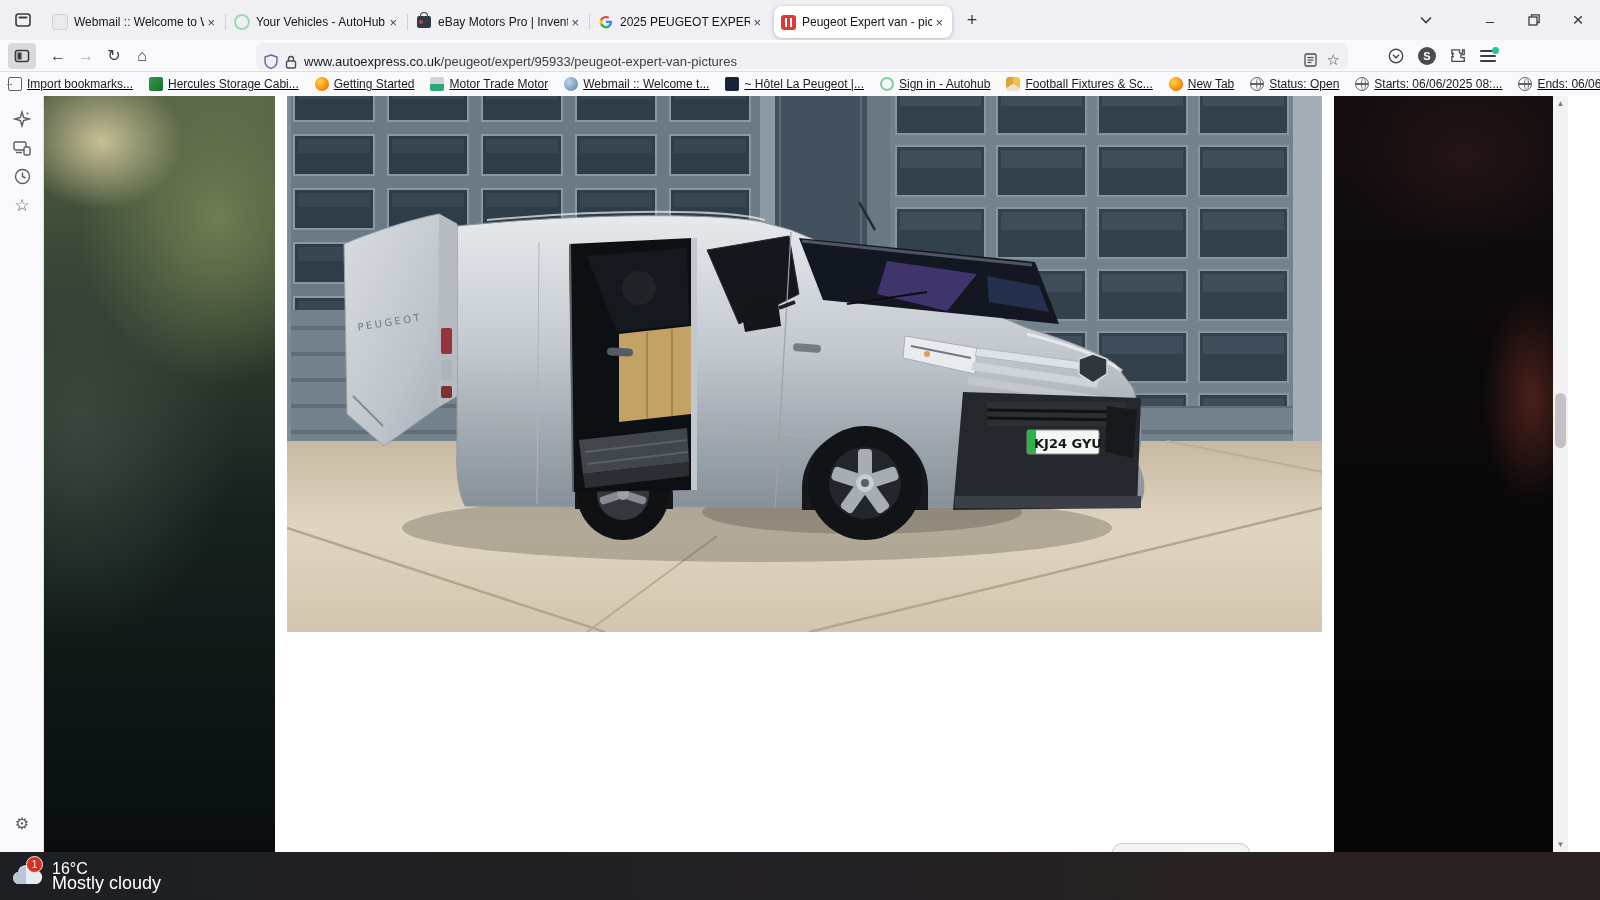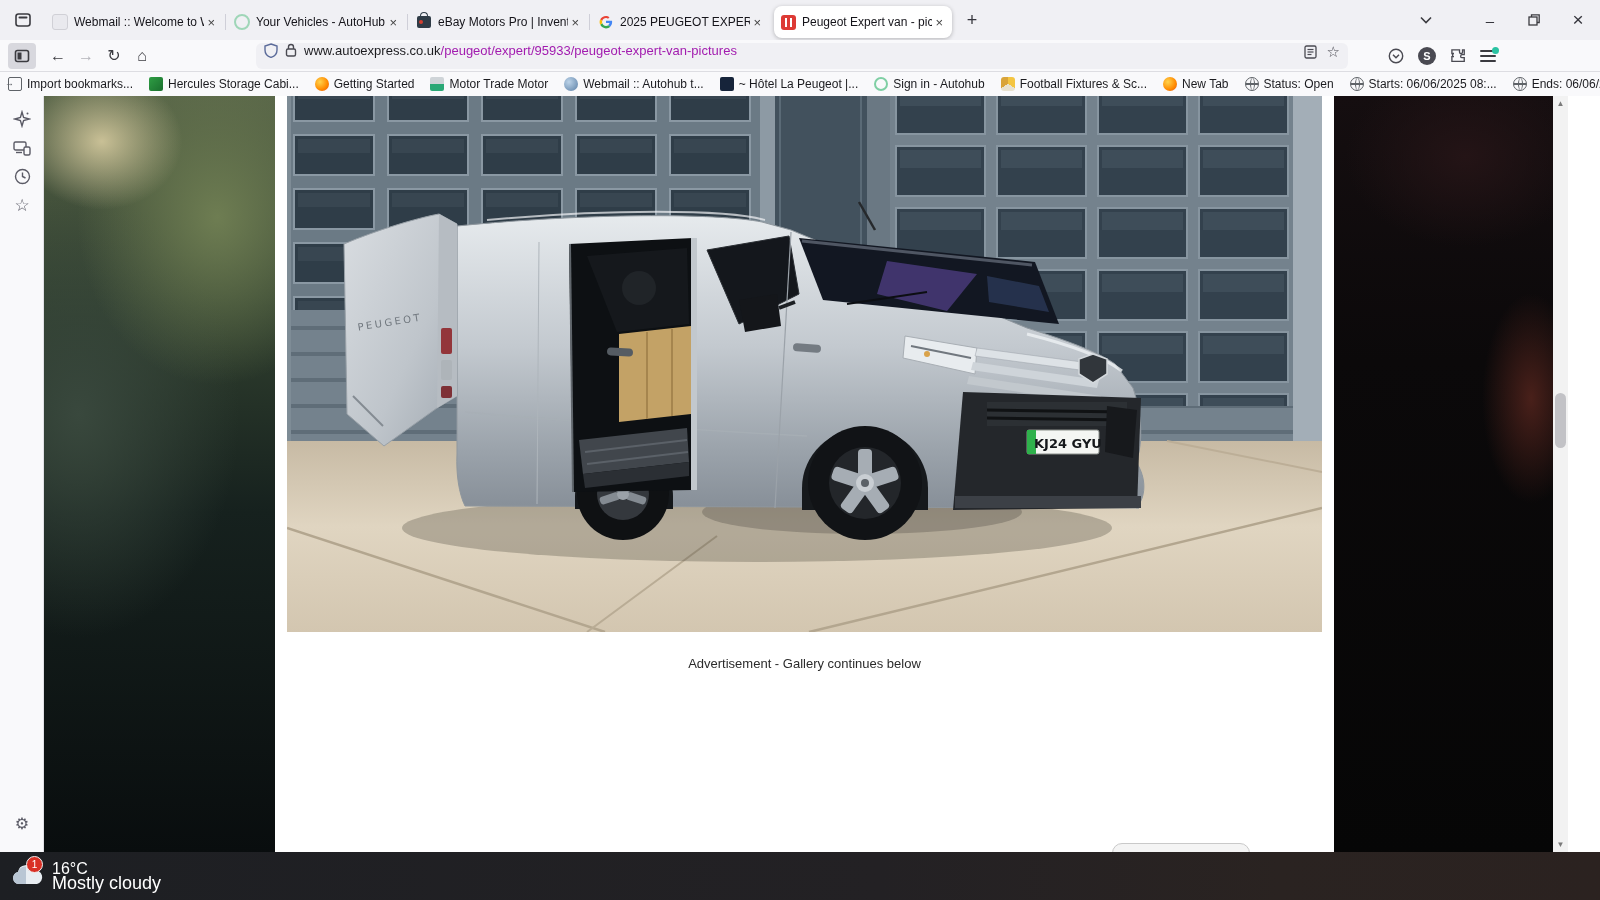--- a/index.html
+++ b/index.html
@@ -25,33 +25,33 @@
   .fav-ebay:before{content:"";position:absolute;left:3px;top:-4px;width:6px;height:5px;border:1.5px solid #2f3b46;border-bottom:none;border-radius:4px 4px 0 0;}
   .fav-ebay:after{content:"";position:absolute;left:2px;top:4px;width:4px;height:4px;border-radius:50%;background:#d23f31;}
   .fav-ae{width:15px;height:15px;background:#dd3a35;border-radius:3px;position:relative;}
   .fav-ae:before{content:"";position:absolute;left:4px;top:3px;width:2.5px;height:9px;background:#fff;}
   .fav-ae:after{content:"";position:absolute;left:9px;top:3px;width:2.5px;height:9px;background:#fff;}
   
   .navbar{left:0;top:40px;width:1600px;height:32px;background:#f9f9fb;border-bottom:1px solid #dddde2;display:flex;align-items:center;box-sizing:border-box;}
   .navbtn{width:28px;height:26px;border-radius:4px;display:flex;align-items:center;justify-content:center;font-size:16px;color:#3b3b40;}
   .navbtn.disabled{color:#b4b4ba;}
   .sidebar-toggle{margin-left:8px;background:#d8d8de;}
-  .urlbar{height:26px;background:#f0f0f4;border-radius:6px;flex:0 0 1092px;margin-left:100px;display:flex;align-items:flex-start;padding:0 8px;box-sizing:border-box;}
+  .urlbar{height:26px;background:#f0f0f4;border-radius:6px;flex:0 0 1092px;margin-left:100px;display:flex;align-items:flex-end;padding:0 8px;box-sizing:border-box;}
   .urlbar .host{font-size:13px;color:#1b1b1f;}
-  .urlbar .path{font-size:13px;color:#a21caf;}
+  .urlbar .path{font-size:13px;color:#404040;}
   .uicon{margin-right:7px;display:flex;align-items:center;}
   .urlend{margin-left:auto;display:flex;align-items:center;gap:10px;color:#4a4a52;}
   .rightbtns{display:flex;align-items:center;gap:14px;margin-left:40px;color:#3b3b40;}
   .scircle{width:18px;height:18px;border-radius:50%;background:#4a4a52;color:#fff;font-size:11px;font-weight:bold;display:flex;align-items:center;justify-content:center;}
   .burger{position:relative;width:16px;height:12px;}
   .burger i{position:absolute;left:0;width:16px;height:2px;background:#3b3b40;border-radius:1px;}
   .burger i:nth-child(1){top:0}.burger i:nth-child(2){top:5px}.burger i:nth-child(3){top:10px}
   .burger b{position:absolute;right:-3px;top:-3px;width:7px;height:7px;border-radius:50%;background:#2ac3a2;}
   
-  .bookbar{left:0;top:72px;width:1600px;height:24px;background:#f9f9fb;display:flex;align-items:center;padding-left:8px;box-sizing:border-box;overflow:hidden;}
+  .bookbar{left:0;top:72px;width:1600px;height:24px;background:#f9f9fb;display:flex;align-items:center;padding-left:8px;box-sizing:border-box;overflow:hidden;text-decoration:underline;}
   .bk{display:flex;align-items:center;margin-right:16px;flex:0 0 auto;}
   .bk .blabel{font-size:12px;color:#1b1b1f;margin-left:5px;white-space:nowrap;}
   .bicon{width:14px;height:14px;flex:0 0 14px;position:relative;display:inline-block;}
   .ic-import{border:1.5px solid #5f6368;border-radius:2px;box-sizing:border-box;}
   .ic-import:before{content:"→";position:absolute;left:-4px;top:0px;font-size:9px;color:#5f6368;}
   .ic-green{background:linear-gradient(135deg,#2f9e44,#1a6e2e);border-radius:2px;}
   .ic-fx{background:radial-gradient(circle at 35% 35%,#ffd34d,#ff8a00 60%,#e0521c);border-radius:50%;}
   .ic-radio{background:linear-gradient(180deg,#cfd4d8 50%,#2aa876 50%);border-radius:2px;}
   .ic-mail{background:radial-gradient(circle at 35% 35%,#bcd3e8,#5b7fa6);border-radius:50%;}
   .ic-hotel{background:#16243a;border-radius:2px;}
@@ -238,21 +238,21 @@
   <span class="bk">
       <span class="bicon ic-fx"></span>
       <span class="blabel">Getting Started</span>
     </span>
   <span class="bk">
       <span class="bicon ic-radio"></span>
       <span class="blabel">Motor Trade Motor</span>
     </span>
   <span class="bk">
       <span class="bicon ic-mail"></span>
-      <span class="blabel">Webmail :: Autohub t...</span>
+      <span class="blabel">Webmail :: Welcome t...</span>
     </span>
   <span class="bk">
       <span class="bicon ic-hotel"></span>
       <span class="blabel">~ Hôtel La Peugeot |...</span>
     </span>
   <span class="bk">
       <span class="bicon ic-ring"></span>
       <span class="blabel">Sign in - Autohub</span>
     </span>
   <span class="bk">
@@ -443,21 +443,20 @@
     <path d="M57,148 C90,134 130,122 152,118 L170,128 L170,300 L150,312 L97,350 L60,318 Z" fill="url(#doorGrad)" stroke="#98a0a7" stroke-width="1"></path>
     <path d="M152,118 L170,128 L170,300 L150,312 Z" fill="#b6bcc2"></path>
     <rect x="154" y="232" width="11" height="26" rx="2" fill="#93353a"></rect>
     <rect x="154" y="264" width="11" height="20" rx="2" fill="#aeb4b9"></rect>
     <rect x="154" y="290" width="11" height="12" rx="2" fill="#7e3036"></rect>
     <path d="M66,300 L96,330" stroke="#848b92" stroke-width="2"></path>
     <text x="70" y="230" transform="rotate(-9 100 225)" font-family="DejaVu Sans, sans-serif" font-size="10" letter-spacing="2.5" fill="#70777e">PEUGEOT</text>
   </svg>
   </div>
 
-  <div class="caption">Advertisement - Gallery continues below</div>
   <div class="pill-peek"></div>
 </div>
 
 <div class="abs scroll">
   <div class="sarrow" style="top:0;">▲</div>
   <div class="sthumb"></div>
   <div class="sarrow" style="bottom:0;">▼</div>
 </div>
 
 <div class="abs taskbar">

